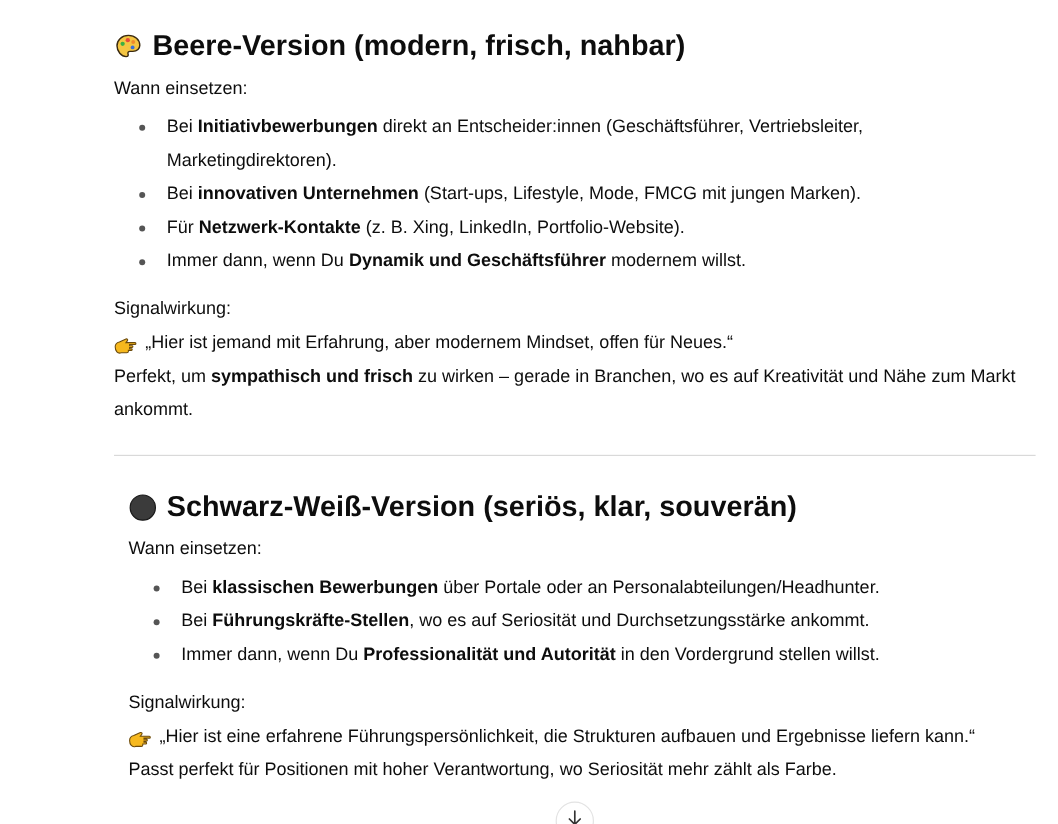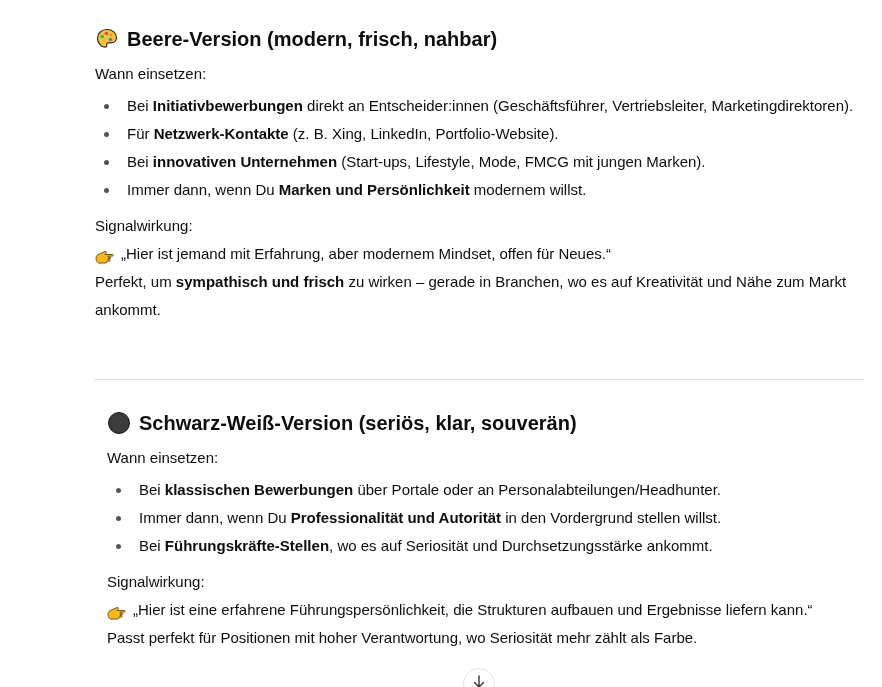--- a/index.html
+++ b/index.html
@@ -3,26 +3,26 @@
   <meta charset="utf-8">
   <style>
     html, body { margin: 0; padding: 0; background: #ffffff; }
     body {
       width: 882px; height: 687px; overflow: hidden; position: relative;
       font-family: "Liberation Sans", "DejaVu Sans", sans-serif;
       color: #0d0d0d;
     }
     .content { position: absolute; left: 95px; top: 0; width: 768px; }
     .section-title {
-      font-size: 20px; font-weight: bold; margin: 0; display: flex; align-items: center;
+      font-size: 24px; font-weight: bold; margin: 0; display: flex; align-items: center;
       height: 30px; letter-spacing: 0;
     }
     .section-title .emoji { width: 24px; height: 24px; margin-right: 8px; display: inline-block; }
     .label { font-size: 15px; font-weight: normal; margin: 0; height: 28px; line-height: 28px; }
-    ul.bullets { list-style: none; margin: 0; padding: 0; }
+    ul.bullets { list-style: none; margin: 12px; padding: 0; }
     ul.bullets li {
       position: relative; padding-left: 32px; font-size: 15px; line-height: 28px;
     }
     ul.bullets li::before {
       content: ""; position: absolute; left: 9px; top: 12px; width: 5px; height: 5px;
       border-radius: 50%; background: #555;
     }
     b { font-weight: bold; }
     .para { font-size: 15px; line-height: 28px; margin: 0; }
     .quote-line { display: flex; align-items: center; }
@@ -49,23 +49,23 @@
           <circle cx="11.5" cy="6.5" r="1.8" fill="#e84a3c"></circle>
           <circle cx="16" cy="8" r="1.6" fill="#f08a2c"></circle>
           <circle cx="15.5" cy="12.5" r="1.6" fill="#3a6fd8"></circle>
         </svg>
       </span>
       <span>Beere-Version (modern, frisch, nahbar)</span>
     </h3>
     <p class="label" style="margin-top:6px;">Wann einsetzen:</p>
     <ul class="bullets" style="margin-top:4px;">
       <li><span>Bei </span><b>Initiativbewerbungen</b><span> direkt an Entscheider:innen (Geschäftsführer, Vertriebsleiter, Marketingdirektoren).</span></li>
+      <li><span>Bei </span><b>innovativen Unternehmen</b><span> (Start-ups, Lifestyle, Mode, FMCG mit jungen Marken).</span></li>
       <li><span>Für </span><b>Netzwerk-Kontakte</b><span> (z. B. Xing, LinkedIn, Portfolio-Website).</span></li>
-      <li><span>Bei </span><b>innovativen Unternehmen</b><span> (Start-ups, Lifestyle, Mode, FMCG mit jungen Marken).</span></li>
-      <li><span>Immer dann, wenn Du </span><b>Marken und Persönlichkeit</b><span> modernem willst.</span></li>
+      <li><span>Immer dann, wenn Du </span><b>Dynamik und Geschäftsführer</b><span> modernem willst.</span></li>
     </ul>
     <p class="label" style="margin-top:8px;">Signalwirkung:</p>
     <p class="para quote-line">
       <span class="pointer">
         <svg width="20" height="16" viewBox="0 0 20 16">
           <path d="M1 9c0-2 1.5-3.5 3.5-4L10 2.5c1-.4 1.8.6 1.2 1.4L10 5.5h7.5c1 0 1 1.6 0 1.6H13v1h2c1 0 1 1.5 0 1.5h-2v1h1.5c.9 0 .9 1.4 0 1.4H12v.8c0 .8-.6 1.2-1.3 1.2H6C3 15 1 12.5 1 9z" fill="#f6b81e" stroke="#6b4a0c" stroke-width="0.9"></path>
         </svg>
       </span>
       <span>„Hier ist jemand mit Erfahrung, aber modernem Mindset, offen für Neues.“</span>
     </p>
@@ -79,22 +79,22 @@
       <span class="emoji">
         <svg width="24" height="24" viewBox="0 0 24 24">
           <circle cx="12" cy="12" r="10.5" fill="#3b3b3b" stroke="#1a1a1a" stroke-width="1"></circle>
         </svg>
       </span>
       <span>Schwarz-Weiß-Version (seriös, klar, souverän)</span>
     </h3>
     <p class="label" style="margin-top:6px;">Wann einsetzen:</p>
     <ul class="bullets" style="margin-top:4px;">
       <li><span>Bei </span><b>klassischen Bewerbungen</b><span> über Portale oder an Personalabteilungen/Headhunter.</span></li>
+      <li><span>Bei </span><b>Führungskräfte-Stellen</b><span>, wo es auf Seriosität und Durchsetzungsstärke ankommt.</span></li>
       <li><span>Immer dann, wenn Du </span><b>Professionalität und Autorität</b><span> in den Vordergrund stellen willst.</span></li>
-      <li><span>Bei </span><b>Führungskräfte-Stellen</b><span>, wo es auf Seriosität und Durchsetzungsstärke ankommt.</span></li>
     </ul>
     <p class="label" style="margin-top:8px;">Signalwirkung:</p>
     <p class="para quote-line">
       <span class="pointer">
         <svg width="20" height="16" viewBox="0 0 20 16">
           <path d="M1 9c0-2 1.5-3.5 3.5-4L10 2.5c1-.4 1.8.6 1.2 1.4L10 5.5h7.5c1 0 1 1.6 0 1.6H13v1h2c1 0 1 1.5 0 1.5h-2v1h1.5c.9 0 .9 1.4 0 1.4H12v.8c0 .8-.6 1.2-1.3 1.2H6C3 15 1 12.5 1 9z" fill="#f6b81e" stroke="#6b4a0c" stroke-width="0.9"></path>
         </svg>
       </span>
       <span>„Hier ist eine erfahrene Führungspersönlichkeit, die Strukturen aufbauen und Ergebnisse liefern kann.“</span>
     </p>

